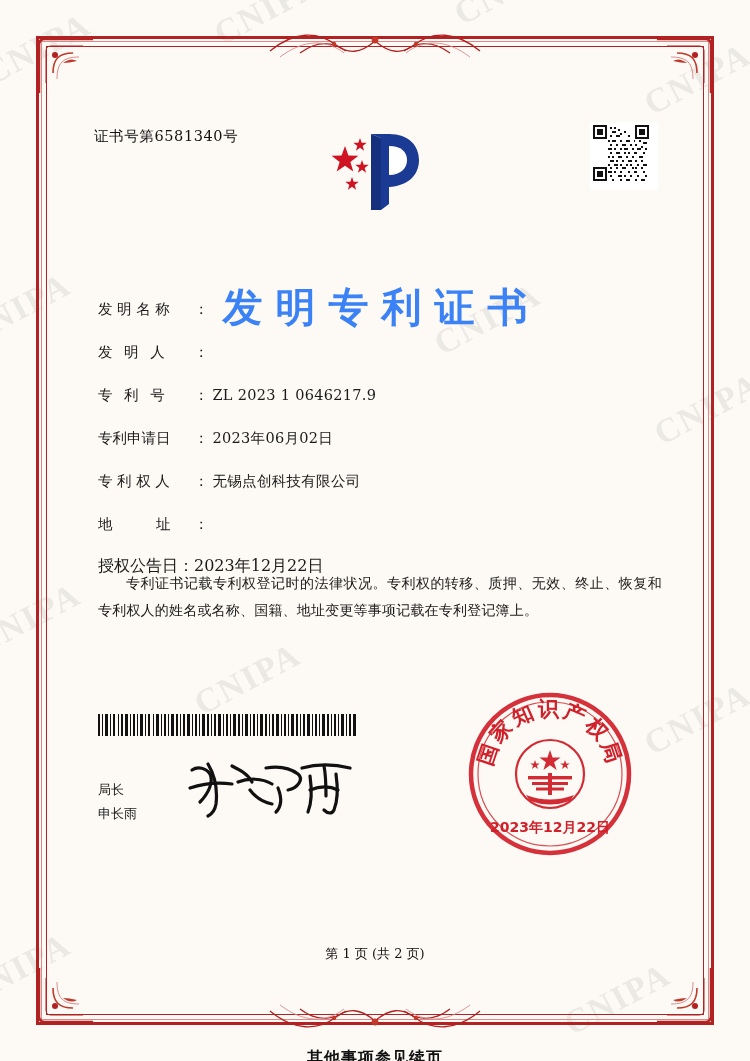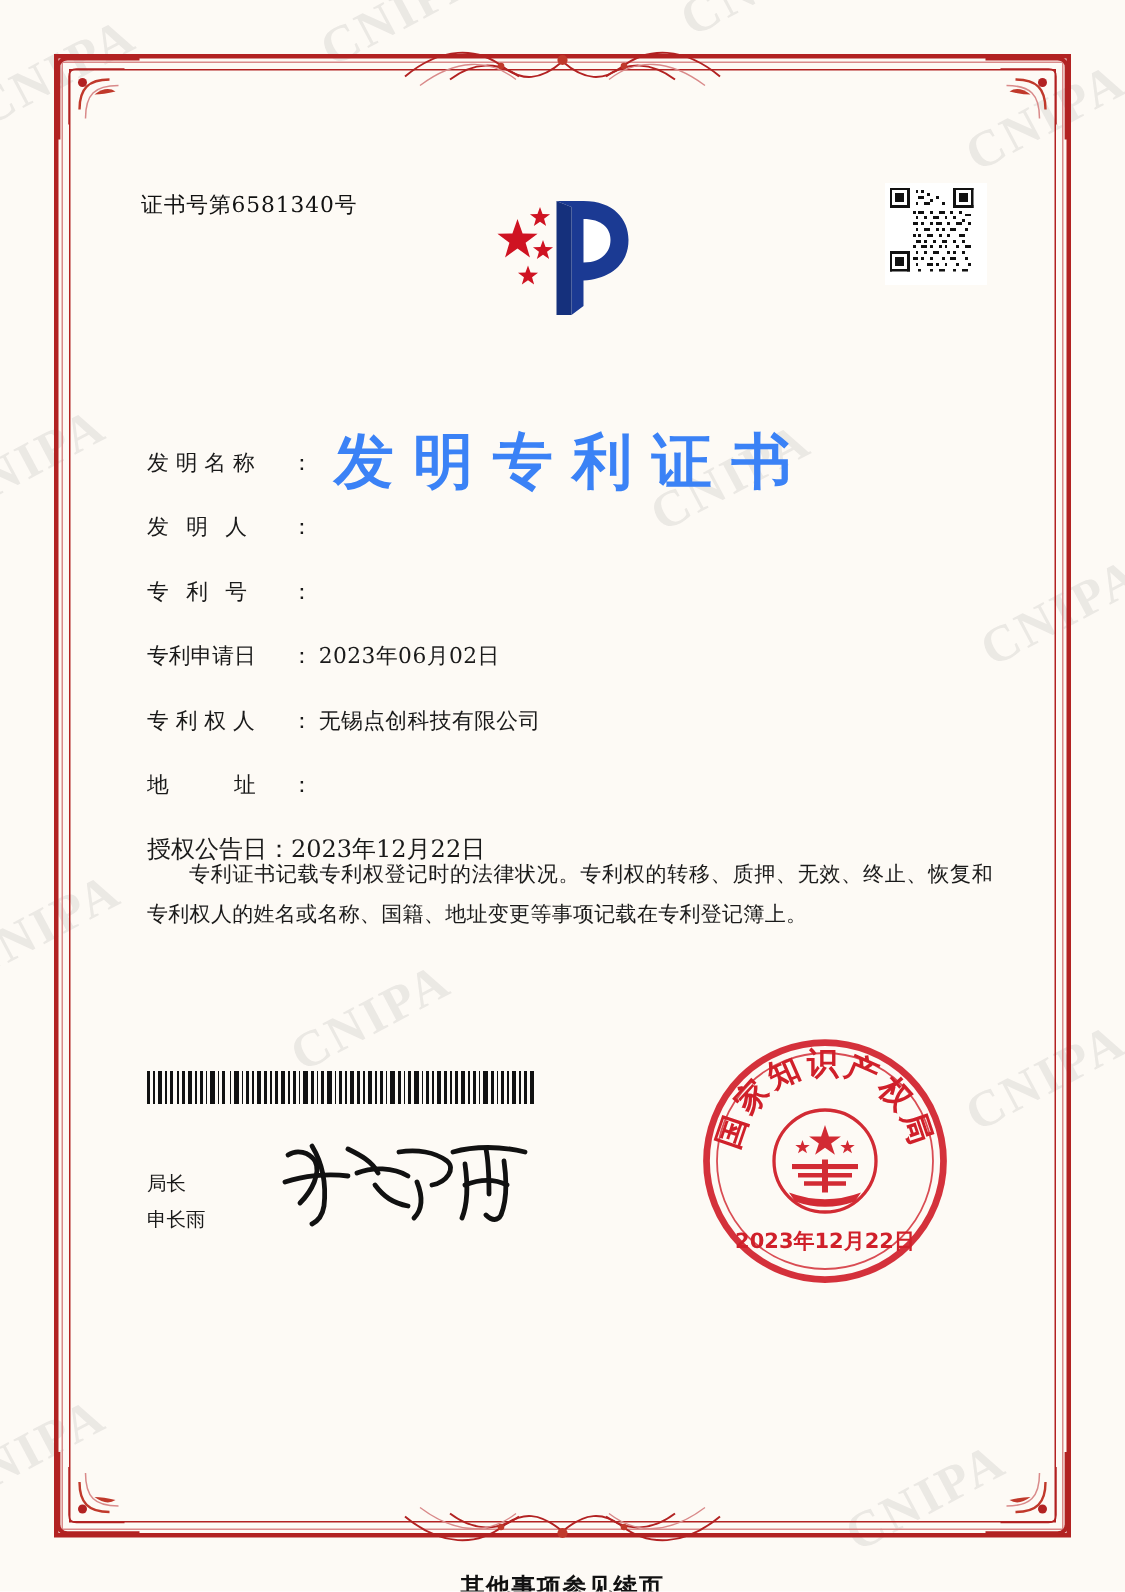--- a/index.html
+++ b/index.html
@@ -490,20 +490,21 @@
       </div>
 
       <div class="field">
         <span class="f-label sp4">发 明 人</span>
         <span class="f-colon">：</span>
       </div>
 
       <div class="field">
         <span class="f-label sp4">专 利 号</span>
         <span class="f-colon">：</span>
+        <span class="f-value">ZL 2023 1 0646217.9</span>
       </div>
 
       <div class="field">
         <span class="f-label">专利申请日</span>
         <span class="f-colon">：</span>
         <span class="f-value">2023年06月02日</span>
       </div>
 
       <div class="field">
         <span class="f-label">专 利 权 人</span>
@@ -650,16 +651,17 @@
           <path d="M146 14 C148 24 148 34 148 44"></path>
         </g>
       </svg>
     </div>
 
     <div class="sign-block">
       <div>局长</div>
       <div>申长雨</div>
     </div>
 
+    <div class="page-num">第 1 页 (共 2 页)</div>
   </div>
 
   <div class="footer-note">其他事项参见续页</div>
 </div>
 
 </body></html>

